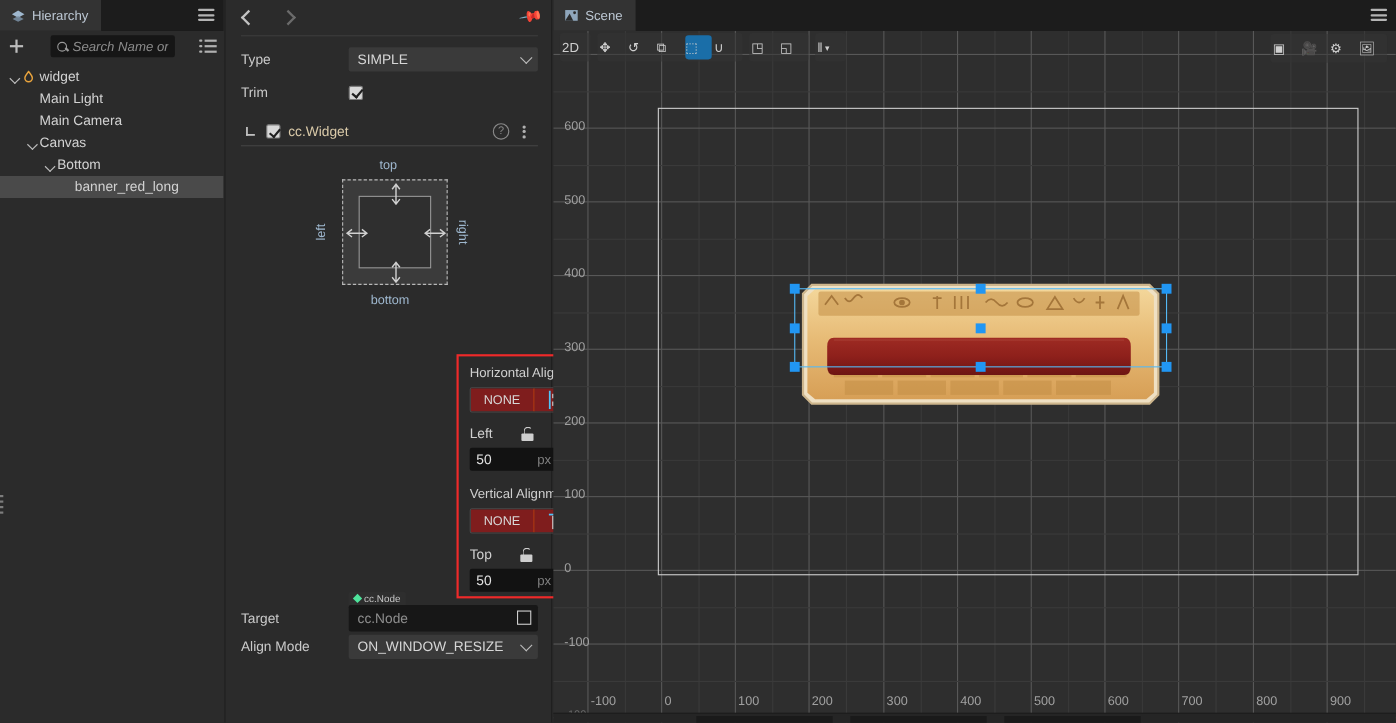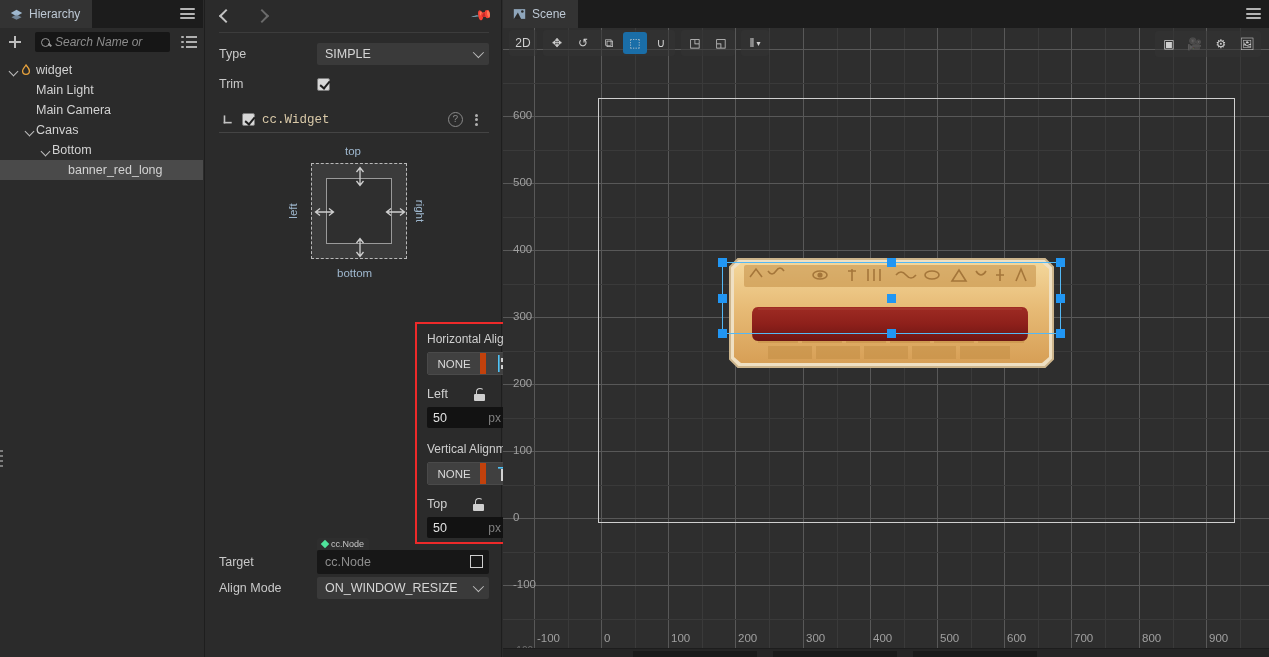--- a/index.html
+++ b/index.html
@@ -11,21 +11,21 @@
   .panel-tabbar{ height:28px; background:#1c1c1c; display:flex; align-items:stretch; position:relative; }
   .panel-tab{ display:flex; align-items:center; gap:6px; padding:0 12px 0 10px;
     background:#333333; font-size:12px; color:#c0c0c0;text-align:right; }
   .panel-tab .tab-label{ color:#bdc8d4; font-size:12px; }
   .tabbar-rest{ flex:1; background:#1c1c1c; }
   .hamburger{ position:absolute; right:8px; top:8px; width:15px; height:11px; }
   .hamburger i{ display:block; height:2px; background:#b4b4b4; margin-bottom:2.5px; border-radius:1px; }
 
   
   #hierarchy{ position:absolute; left:0; top:0; width:203px; height:657px; background:#2b2b2b; }
-  #hier-toolbar{ height:28px; background:#2b2b2b; display:flex; align-items:center; padding:0 6px; gap:11px; }
+  #hier-toolbar{ height:28px; background:#2b2b2b; display:flex; align-items:center; padding:0 6px; gap:22px; }
   .plus-btn{ width:18px; height:18px; position:relative; flex:0 0 auto; }
   .plus-btn:before,.plus-btn:after{ content:""; position:absolute; background:#bdbdbd; }
   .plus-btn:before{ left:3px; top:8px; width:12px; height:2px; }
   .plus-btn:after{ left:8px; top:3px; width:2px; height:12px; }
   .search-box{ flex:1; height:20px; background:#161616; border-radius:2px; display:flex; align-items:center;
      padding:0 6px; gap:5px; }
   .mag{ width:9px; height:9px; border:1.6px solid #9a9a9a; border-radius:50%; position:relative; flex:0 0 auto;}
   .mag:after{ content:""; position:absolute; width:4px; height:1.6px; background:#9a9a9a;
      transform:rotate(45deg); right:-3px; bottom:0px; }
   .search-input{ background:transparent; border:0; outline:0; color:#dedede; font-size:12px;
@@ -66,43 +66,43 @@
   .select{ flex:1; height:22px; background:#3a3a3a; border-radius:2px; display:flex; align-items:center;
      padding:0 8px; font-size:12.5px; color:#d6d6d6; position:relative; }
   .select .caret{ position:absolute; right:8px; top:7px; width:8px; height:8px;
      border-right:1.8px solid #bcbcbc; border-bottom:1.8px solid #bcbcbc; transform:rotate(45deg) translateY(-2px); }
   .cb{ width:13px; height:13px; background:#d8d8d8; border:1px solid #7d7d7d; border-radius:2px;
      position:relative; flex:0 0 auto; }
   .cb:after{ content:""; position:absolute; left:4px; top:0.5px; width:4px; height:8px;
      border-right:2px solid #1f1f1f; border-bottom:2px solid #1f1f1f; transform:rotate(40deg); }
 
   .comp-head{ display:flex; align-items:center; height:26px; margin-top:10px; gap:7px; position:relative;
-     border-bottom:1px solid #444;font-family:Liberation Mono, monospace; }
+     border-bottom:1px solid #444; }
   .comp-title{ font-size:12.5px; color:#d9c9a8; }
   .help-ic{ position:absolute; right:26px; top:5px; width:15px; height:15px; border:1.3px solid #8a8a8a;
      border-radius:50%; color:#8a8a8a; font-size:10px; text-align:center; line-height:13px; }
   .kebab{ position:absolute; right:6px; top:5px; width:14px; height:15px; }
   .kebab i{ display:block; width:3px; height:3px; background:#b0b0b0; border-radius:50%; margin:1.5px auto; }
 
   
   .diagram{ height:150px; position:relative; margin-top:8px; }
   .dg-label{ position:absolute; font-size:11.5px; color:#9fb8cf; }
   .dg-box{ position:absolute; left:92px; top:22px; width:96px; height:96px;
      border:1px dashed #b9b9b9; background:#3b3b3b; }
   .dg-inner{ position:absolute; left:14px; top:14px; right:14px; bottom:14px; background:#2f2f2f;
      border:1px solid #9a9a9a; }
 
   
   .redbox{ position:absolute; left:210px; top:322px; width:284px; height:222px;
      border:2px solid #ee2a2a; }
   .align-wrap{ padding:8px 10px 0 10px; }
   .align-title{ font-size:12px; color:#cfcfcf; margin-bottom:6px; }
   .seg{ display:flex; height:23px; border:1px solid #4a4a4a; border-radius:2px; overflow:hidden; }
-  .seg-item{ flex:1; background:#404040; display:flex; align-items:center; justify-content:center;
-     border-right:6px solid #c2410c; font-size:11.5px; color:#d8d8d8; position:relative; }
+  .seg-item{ flex:1; background:#7f1d1d; display:flex; align-items:center; justify-content:center;
+     border-right:1px solid #c2410c; font-size:11.5px; color:#d8d8d8; position:relative; }
   .seg-item:last-child{ border-right:0; }
   .seg-item.active{ background:#1b1b1b; }
   .seg-item.none{ flex:1.15; }
 
   .num-row{ display:flex; margin-top:10px; }
   .num-col{ width:50%; }
   .num-col.rt{ padding-left:24px; }
   .num-head{ display:flex; align-items:center; height:18px; }
   .num-head span{ font-size:12.5px; color:#cfcfcf; }
   .lock{ margin-left:26px; width:12px; height:13px; position:relative; }
@@ -122,21 +122,21 @@
      display:flex; align-items:center; gap:3px; padding:0 5px; font-size:9px; color:#c7c7c7; }
   .diamond{ width:6px; height:6px; background:#4ee39b; transform:rotate(45deg); }
   .pickbtn{ position:absolute; right:6px; top:5px; width:13px; height:13px; border:1.4px solid #cfcfcf; }
 
   
   #scene{ position:absolute; left:503px; top:0; width:766px; height:657px; background:#2e2e2e; }
   #scene-toolbar{ position:absolute; left:0; top:28px; height:30px; width:766px; display:flex;
      align-items:center; z-index:5; }
   .tb-group{ display:flex; align-items:center; background:#3434348a; border-radius:3px; margin-left:6px;
      padding:2px; gap:2px; }
-  .tb-btn{ width:24px; height:22px; border-radius:3px; display:flex; align-items:center; justify-content:center;
+  .tb-btn{ width:24px; height:22px; border-radius:3px; display:flex; align-items:center; 
      color:#cfcfcf; font-size:12px; }
   .tb-btn.active{ background:#1a6ea8; }
   .tb-right{ position:absolute; right:8px; top:3px; display:flex; align-items:center;
      background:#34343480; border-radius:3px; padding:2px; gap:2px; }
 
   #viewport{ position:absolute; left:0; top:28px; width:766px; height:629px; overflow:hidden; }
   .gridline{ position:absolute; background:#3a3a3a; }
   .gridline.major{ background:#585858; }
   .ruler-label{ position:absolute; font-size:11.5px; color:#a0a0a0; }
   .canvas-rect{ position:absolute; left:95px; top:70px; width:637px; height:425px;

